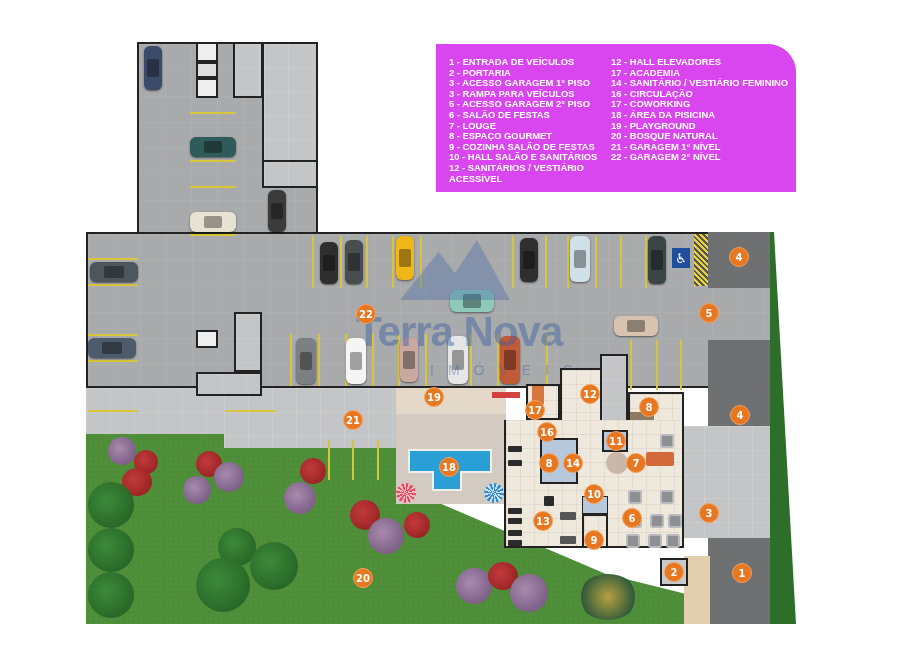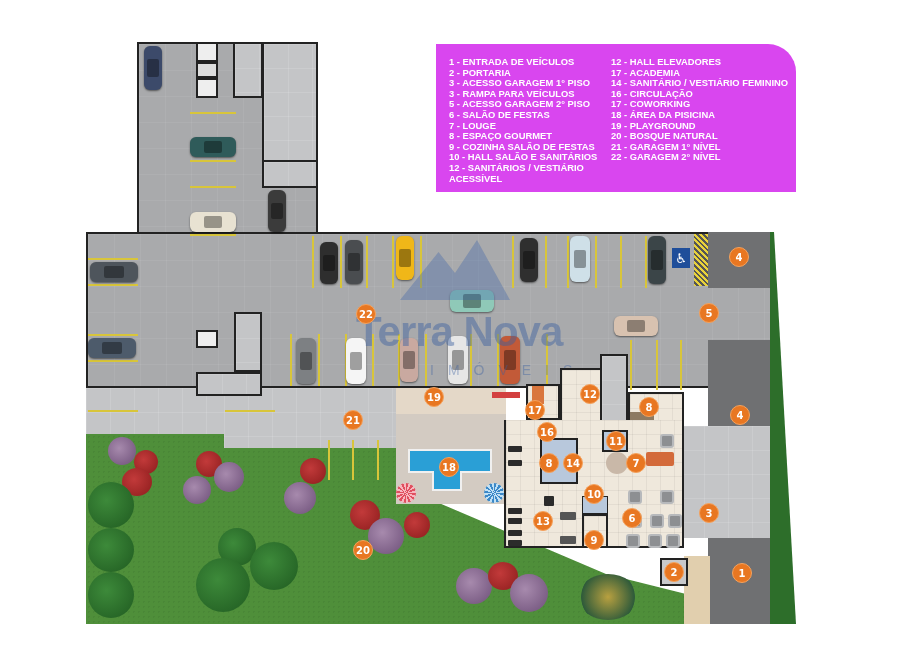--- a/index.html
+++ b/index.html
@@ -211,21 +211,21 @@
   <div class="abs marker" style="left:584px;top:484px">10</div>
   <div class="abs marker" style="left:606px;top:431px">11</div>
   <div class="abs marker" style="left:580px;top:384px">12</div>
   <div class="abs marker" style="left:533px;top:511px">13</div>
   <div class="abs marker" style="left:563px;top:453px">14</div>
   <div class="abs marker" style="left:539px;top:453px">8</div>
   <div class="abs marker" style="left:537px;top:422px">16</div>
   <div class="abs marker" style="left:525px;top:400px">17</div>
   <div class="abs marker" style="left:439px;top:457px">18</div>
   <div class="abs marker" style="left:424px;top:387px">19</div>
-  <div class="abs marker" style="left:353px;top:540px">20</div>
+  <div class="abs marker" style="left:353px;top:568px">20</div>
   <div class="abs marker" style="left:343px;top:410px">21</div>
   <div class="abs marker" style="left:356px;top:304px">22</div>
 </div>
 
 <div class="abs legend">
   <ul class="col1">
     <li>1 - ENTRADA DE VEÍCULOS</li>
     <li>2 - PORTARIA</li>
     <li>3 - ACESSO GARAGEM 1° PISO</li>
     <li>3 - RAMPA PARA VEÍCULOS</li>

